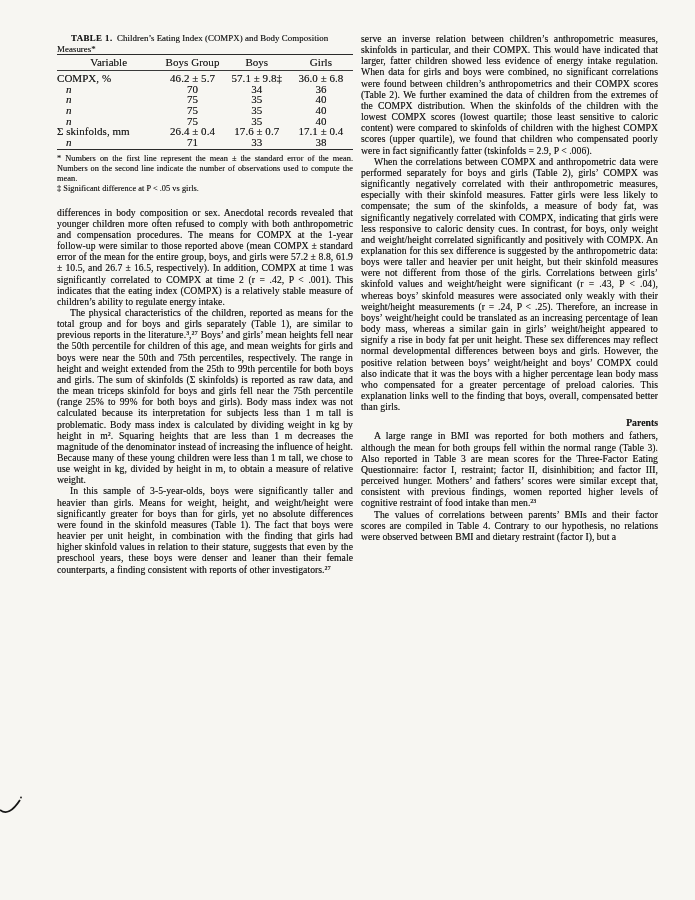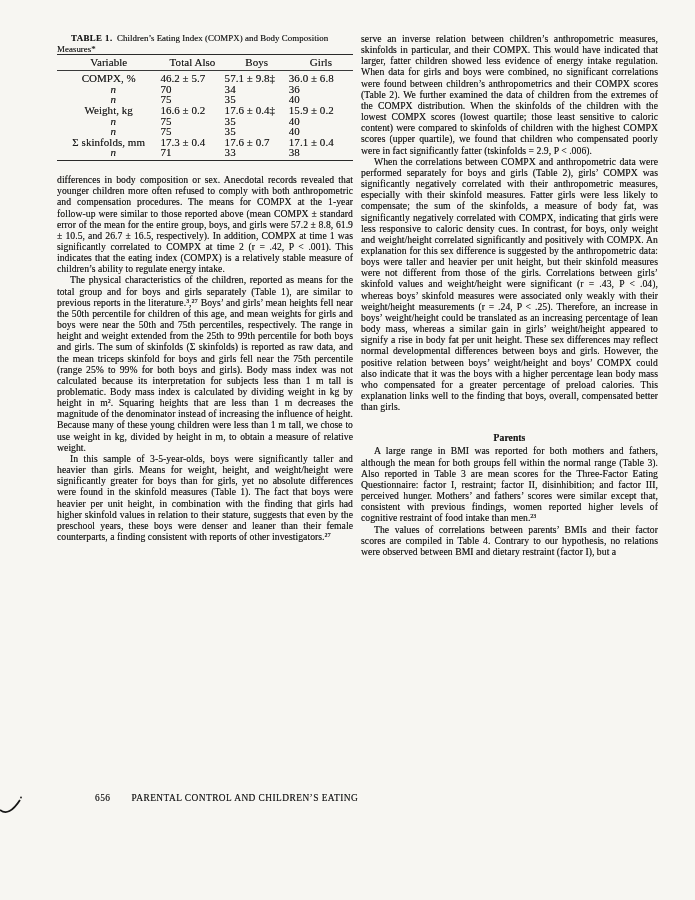--- a/index.html
+++ b/index.html
@@ -38,27 +38,27 @@
     border-bottom:1.2px solid #2a2a2a;
     font-size:11px; line-height:10.6px;
   }
   table.ctable thead td {
     border-bottom:0.9px solid #3a3a3a;
     padding:2px 0 2px; text-align:center;
   }
   table.ctable td { padding:0; }
   table.ctable tbody tr:first-child td { padding-top:2.5px; }
   table.ctable tbody tr:last-child td { padding-bottom:2px; }
-  td.var { text-align:center; width:97px; padding-left:1px; }
+  td.var { text-align:left; width:97px; padding-left:1px; }
   td.var.nrow { padding-left:9px; font-style:italic; }
-  td.val { width:66px;font-family:Liberation Serif, serif; }
+  td.val { text-align:center; width:66px;font-family:Liberation Serif, serif; }
   .footnotes { margin-top:3.5px; font-size:8.3px; line-height:9.9px; text-align:justify; }
   .footnotes p { margin:0; }
 
-  .subheading { font-weight:bold; font-size:9.7px; text-align:center; margin:20px 0 2px 0; }
+  .subheading { font-weight:bold; font-size:9.7px; text-align:right; margin:5px 0 2px 0; }
 
   .footer {
     position:absolute; left:95px; top:793px;
     font-size:9.4px; letter-spacing:0.45px;
     text-shadow:0 0 0.5px rgba(25,25,25,0.6);
     white-space:nowrap;
   }
   .footer .pagenum { margin-right:21px; }
 
   .artifact { position:absolute; left:0; top:796px; }
@@ -68,21 +68,21 @@
 
 <div class="page">
 
   <div class="col col-left">
     <div class="table-block">
       <p class="tcaption"><span class="tlabel">TABLE 1.</span> <span>Children’s Eating Index (COMPX) and Body Composition Measures*</span></p>
       <table class="ctable">
         <thead>
           <tr>
               <td class="var-head">Variable</td>
-              <td>Total Also</td>
+              <td>Boys Group</td>
               <td>Boys</td>
               <td>Girls</td>
             </tr>
         </thead>
         <tbody>
             <tr>
               <td class="var">COMPX, %</td>
               <td class="val">46.2 ± 5.7</td>
               <td class="val">57.1 ± 9.8‡</td>
               <td class="val">36.0 ± 6.8</td>
@@ -93,69 +93,64 @@
               <td class="val">34</td>
               <td class="val">36</td>
             </tr>
             <tr>
               <td class="var nrow">n</td>
               <td class="val">75</td>
               <td class="val">35</td>
               <td class="val">40</td>
             </tr>
             <tr>
-              <td class="var">Weight, kg</td>
-              <td class="val">16.6 ± 0.2</td>
-              <td class="val">17.6 ± 0.4‡</td>
-              <td class="val">15.9 ± 0.2</td>
-            </tr>
-            <tr>
               <td class="var nrow">n</td>
               <td class="val">75</td>
               <td class="val">35</td>
               <td class="val">40</td>
             </tr>
             <tr>
               <td class="var nrow">n</td>
               <td class="val">75</td>
               <td class="val">35</td>
               <td class="val">40</td>
             </tr>
             <tr>
               <td class="var">Σ skinfolds, mm</td>
-              <td class="val">17.3 ± 0.4</td>
+              <td class="val">26.4 ± 0.4</td>
               <td class="val">17.6 ± 0.7</td>
               <td class="val">17.1 ± 0.4</td>
             </tr>
             <tr>
               <td class="var nrow">n</td>
               <td class="val">71</td>
               <td class="val">33</td>
               <td class="val">38</td>
             </tr>
           </tbody>
       </table>
+      <div class="footnotes">
+          <p>* Numbers on the first line represent the mean ± the standard error of the mean. Numbers on the second line indicate the number of observations used to compute the mean.</p>
+          <p>‡ Significant difference at P &lt; .05 vs girls.</p>
+        </div>
     </div>
     <div>
         <p>differences in body composition or sex. Anecdotal records revealed that younger children more often refused to comply with both anthropometric and compensation procedures. The means for COMPX at the 1-year follow-up were similar to those reported above (mean COMPX ± standard error of the mean for the entire group, boys, and girls were 57.2 ± 8.8, 61.9 ± 10.5, and 26.7 ± 16.5, respectively). In addition, COMPX at time 1 was significantly correlated to COMPX at time 2 (r = .42, P &lt; .001). This indicates that the eating index (COMPX) is a relatively stable measure of children’s ability to regulate energy intake.</p>
         <p class="indent">The physical characteristics of the children, reported as means for the total group and for boys and girls separately (Table 1), are similar to previous reports in the literature.³,²⁷ Boys’ and girls’ mean heights fell near the 50th percentile for children of this age, and mean weights for girls and boys were near the 50th and 75th percentiles, respectively. The range in height and weight extended from the 25th to 99th percentile for both boys and girls. The sum of skinfolds (Σ skinfolds) is reported as raw data, and the mean triceps skinfold for boys and girls fell near the 75th percentile (range 25% to 99% for both boys and girls). Body mass index was not calculated because its interpretation for subjects less than 1 m tall is problematic. Body mass index is calculated by dividing weight in kg by height in m². Squaring heights that are less than 1 m decreases the magnitude of the denominator instead of increasing the influence of height. Because many of these young children were less than 1 m tall, we chose to use weight in kg, divided by height in m, to obtain a measure of relative weight.</p>
         <p class="indent">In this sample of 3-5-year-olds, boys were significantly taller and heavier than girls. Means for weight, height, and weight/height were significantly greater for boys than for girls, yet no absolute differences were found in the skinfold measures (Table 1). The fact that boys were heavier per unit height, in combination with the finding that girls had higher skinfold values in relation to their stature, suggests that even by the preschool years, these boys were denser and leaner than their female counterparts, a finding consistent with reports of other investigators.²⁷</p>
       </div>
   </div>
 
   <div class="col col-right">
       <p>serve an inverse relation between children’s anthropometric measures, skinfolds in particular, and their COMPX. This would have indicated that larger, fatter children showed less evidence of energy intake regulation. When data for girls and boys were combined, no significant correlations were found between children’s anthropometrics and their COMPX scores (Table 2). We further examined the data of children from the extremes of the COMPX distribution. When the skinfolds of the children with the lowest COMPX scores (lowest quartile; those least sensitive to caloric content) were compared to skinfolds of children with the highest COMPX scores (upper quartile), we found that children who compensated poorly were in fact significantly fatter (tskinfolds = 2.9, P &lt; .006).</p>
       <p class="indent">When the correlations between COMPX and anthropometric data were performed separately for boys and girls (Table 2), girls’ COMPX was significantly negatively correlated with their anthropometric measures, especially with their skinfold measures. Fatter girls were less likely to compensate; the sum of the skinfolds, a measure of body fat, was significantly negatively correlated with COMPX, indicating that girls were less responsive to caloric density cues. In contrast, for boys, only weight and weight/height correlated significantly and positively with COMPX. An explanation for this sex difference is suggested by the anthropometric data: boys were taller and heavier per unit height, but their skinfold measures were not different from those of the girls. Correlations between girls’ skinfold values and weight/height were significant (r = .43, P &lt; .04), whereas boys’ skinfold measures were associated only weakly with their weight/height measurements (r = .24, P &lt; .25). Therefore, an increase in boys’ weight/height could be translated as an increasing percentage of lean body mass, whereas a similar gain in girls’ weight/height appeared to signify a rise in body fat per unit height. These sex differences may reflect normal developmental differences between boys and girls. However, the positive relation between boys’ weight/height and boys’ COMPX could also indicate that it was the boys with a higher percentage lean body mass who compensated for a greater percentage of preload calories. This explanation links well to the finding that boys, overall, compensated better than girls.</p>
       <div class="subheading">Parents</div>
       <p class="indent">A large range in BMI was reported for both mothers and fathers, although the mean for both groups fell within the normal range (Table 3). Also reported in Table 3 are mean scores for the Three-Factor Eating Questionnaire: factor I, restraint; factor II, disinhibition; and factor III, perceived hunger. Mothers’ and fathers’ scores were similar except that, consistent with previous findings, women reported higher levels of cognitive restraint of food intake than men.²³</p>
       <p class="indent">The values of correlations between parents’ BMIs and their factor scores are compiled in Table 4. Contrary to our hypothesis, no relations were observed between BMI and dietary restraint (factor I), but a</p>
     </div>
 
-  <div class="footer">
-    <span class="pagenum">656</span><span>PARENTAL CONTROL AND CHILDREN’S EATING</span>
-  </div>
 
   <svg class="artifact" width="40" height="40" viewBox="0 0 40 40">
     <path d="M0 14 Q 9 21 20 4" stroke="#161616" stroke-width="1.8" fill="none"></path>
     <circle cx="21" cy="1.5" r="0.9" fill="#161616"></circle>
   </svg>
 
 </div>
 
 </body></html>

